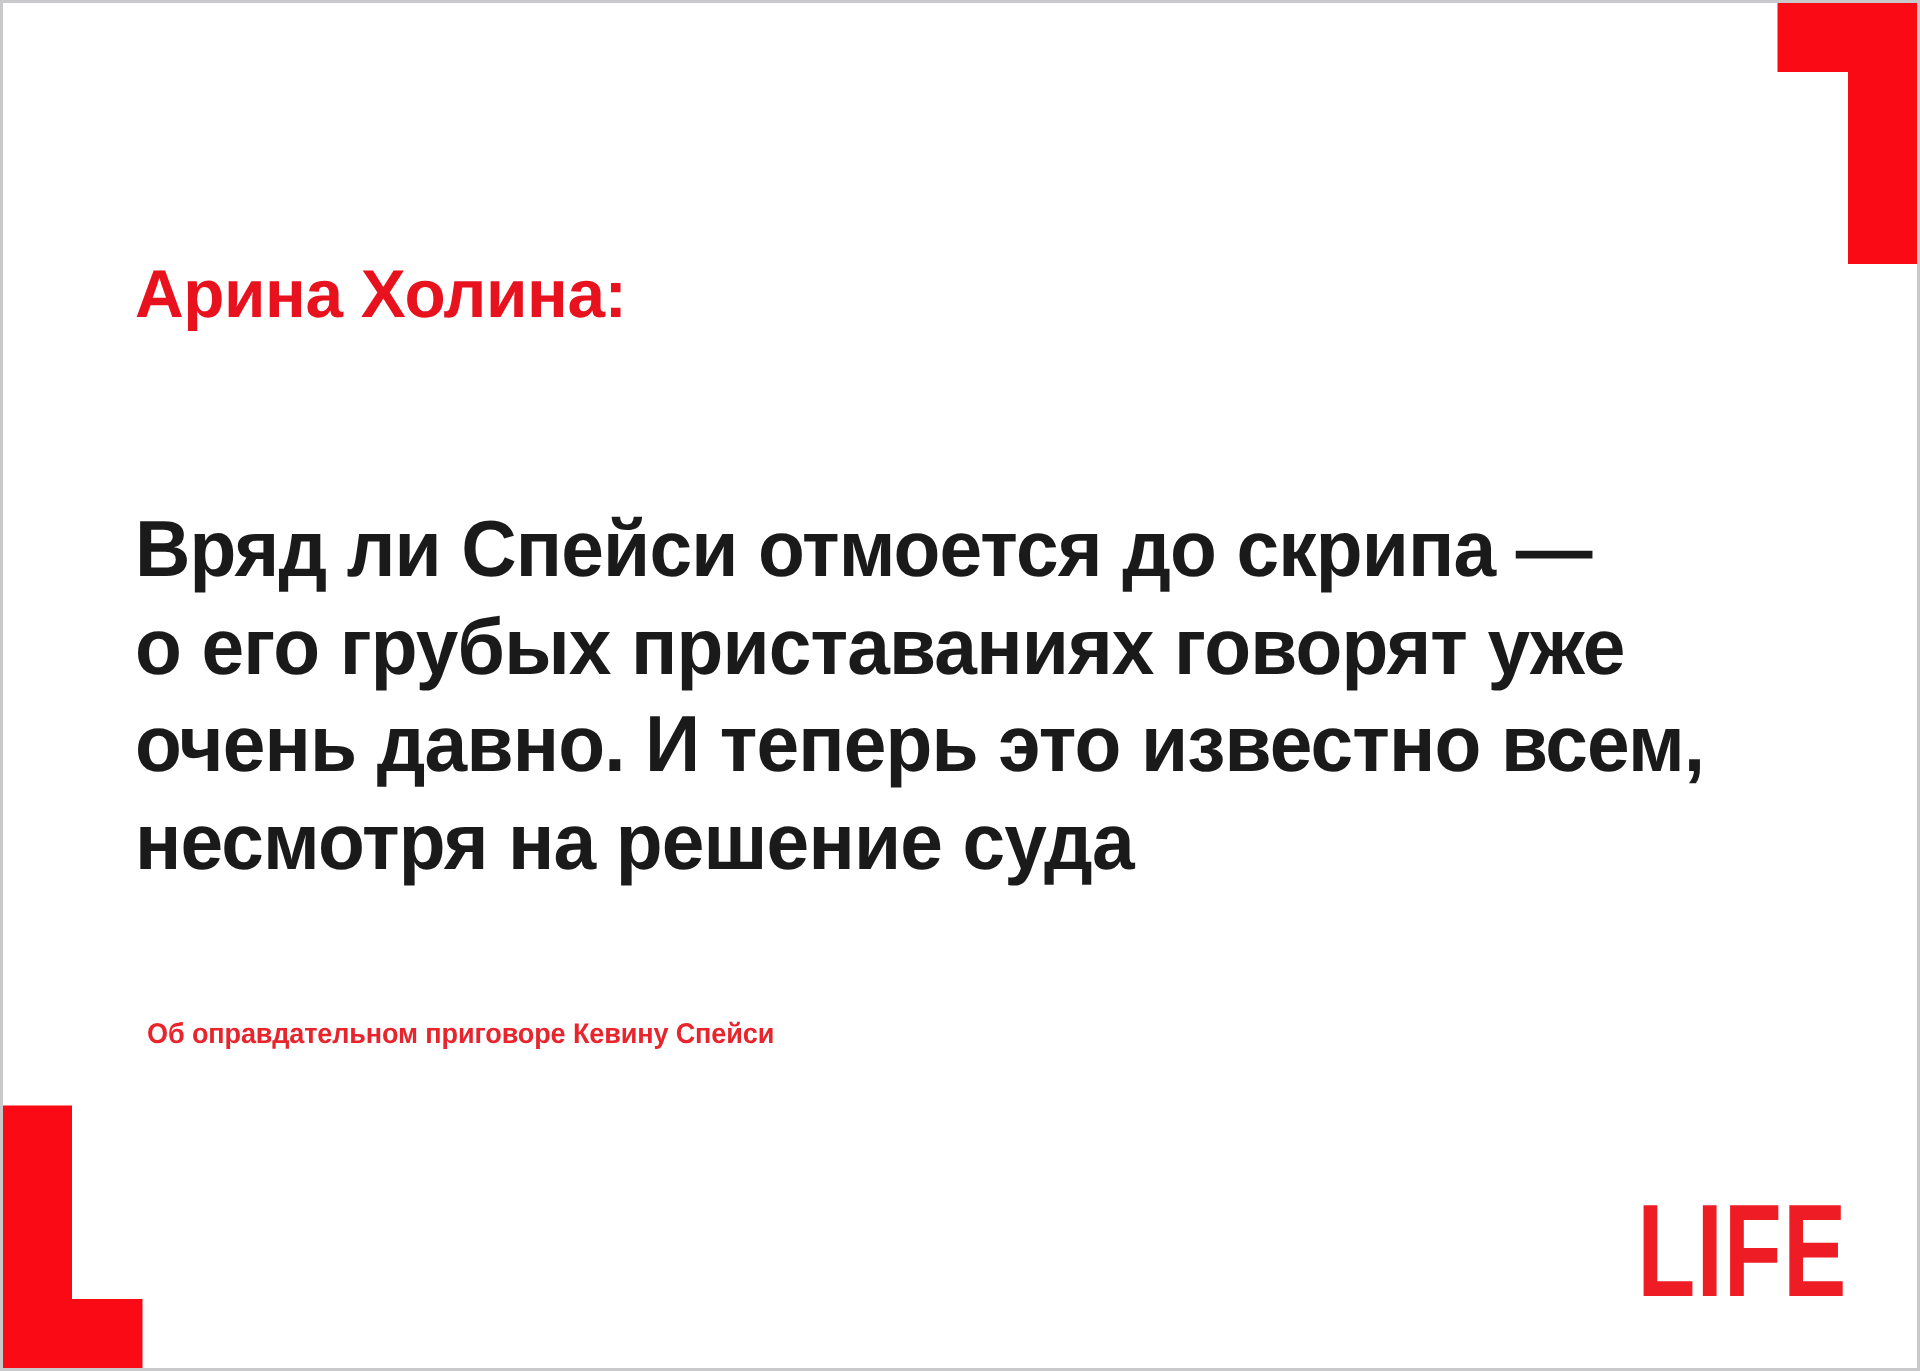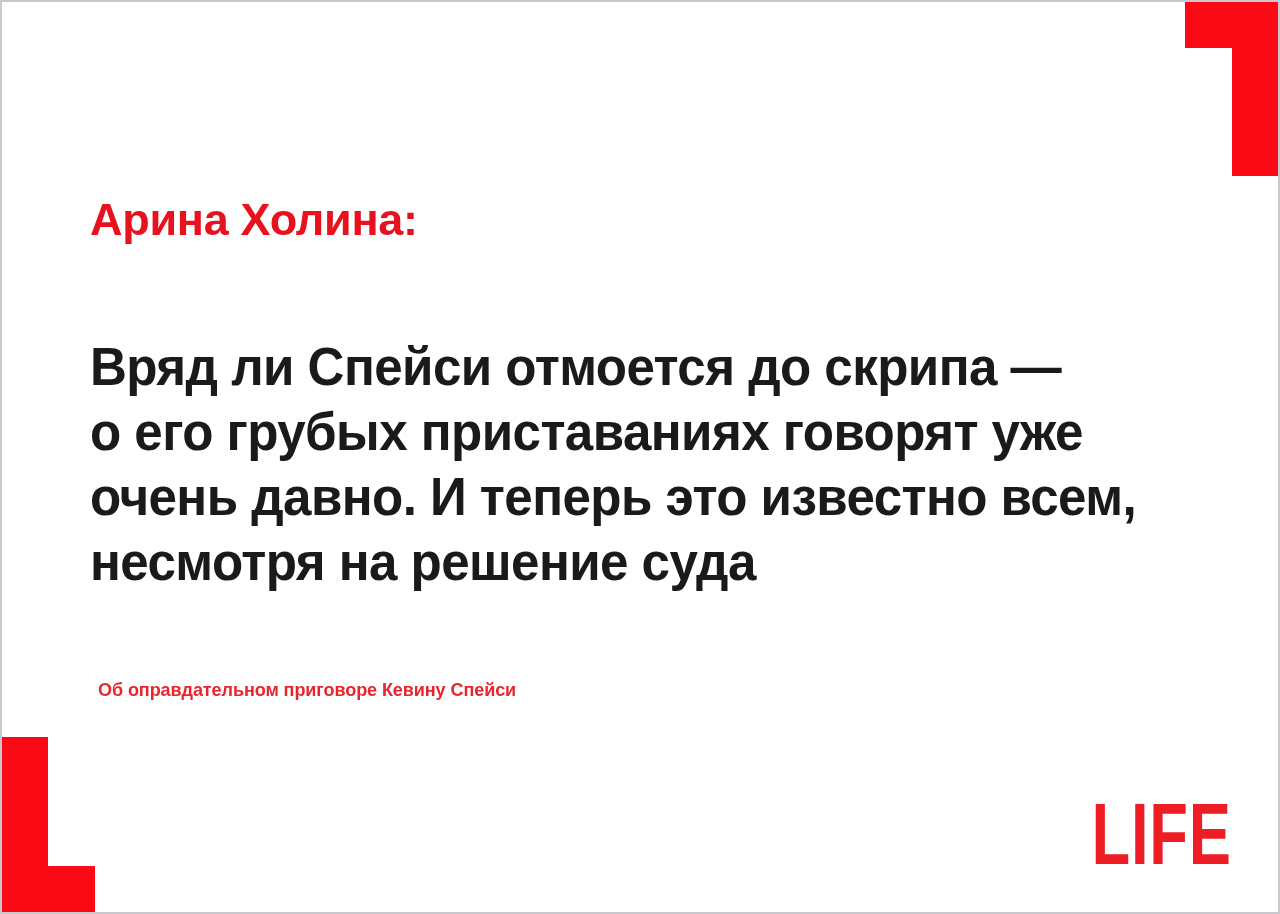--- a/index.html
+++ b/index.html
@@ -92,21 +92,21 @@
     position: absolute;
     left: 90px;
     top: 0;
     right: 90px;
     bottom: 0;
     z-index: 2;
   }
 
   .author-name {
     position: absolute;
-    top: 195px;
+    top: 171px;
     left: 0;
     margin: 0;
     font-size: 45px;
     line-height: 50px;
     font-weight: bold;
     letter-spacing: -0.3px;
     color: #e8111e;
     white-space: nowrap;
   }
 

